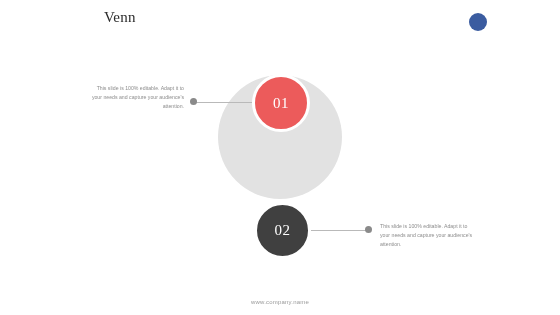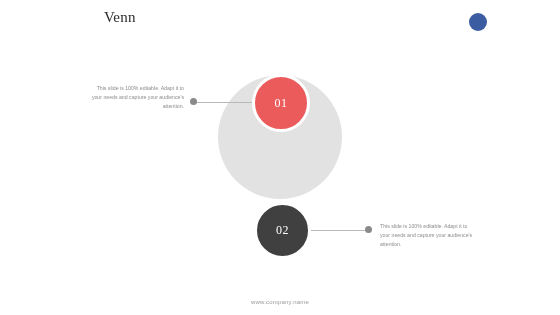--- a/index.html
+++ b/index.html
@@ -62,21 +62,21 @@
   .node-circle {
     position: absolute;
     border-radius: 50%;
     box-sizing: border-box;
     border: 3px solid #ffffff;
     display: flex;
     align-items: center;
     justify-content: center;
     font-family: "Liberation Serif", serif;
     color: #ffffff;
-    font-size: 12px;
+    font-size: 15px;
     letter-spacing: 0.5px;
   }
   #node-01 {
     left: 252px;
     top: 74px;
     width: 58px;
     height: 58px;
     background: #ec5b5b;
   }
   #node-02 {

